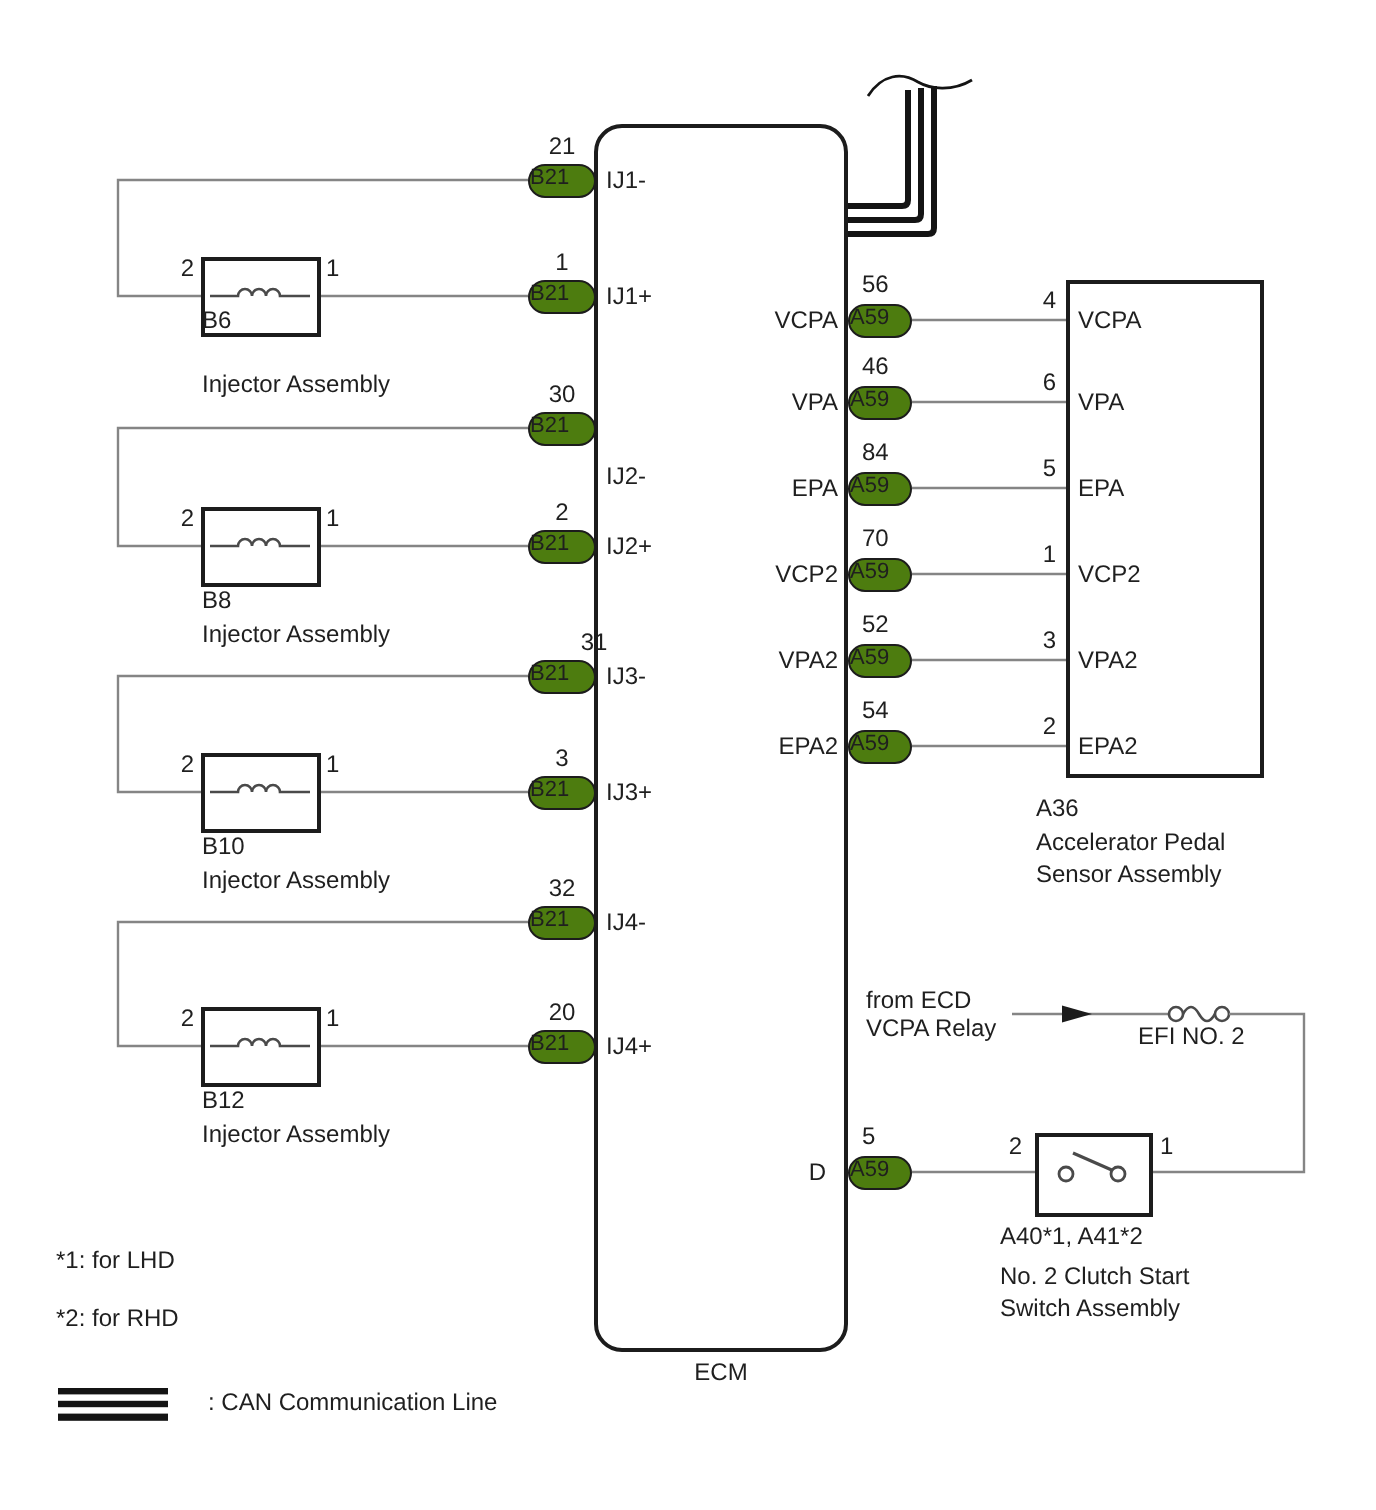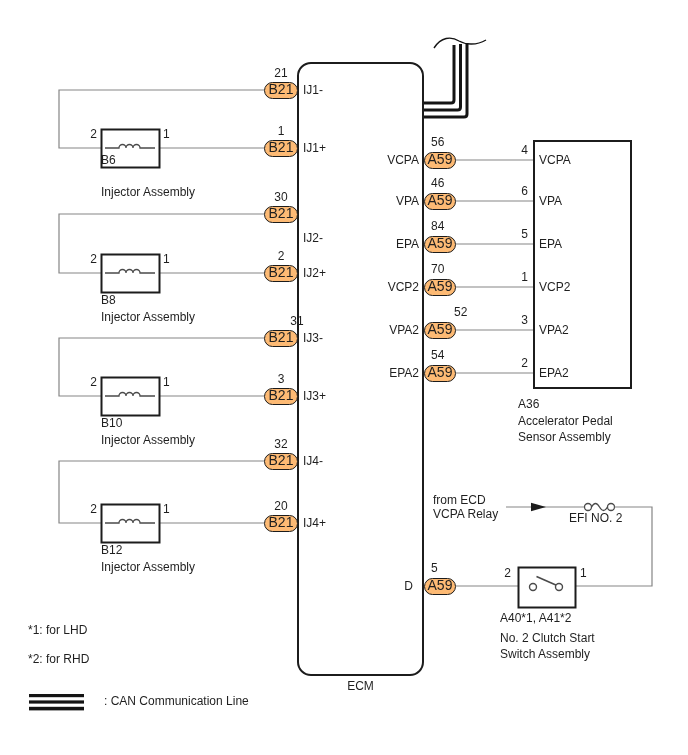--- a/index.html
+++ b/index.html
@@ -4,21 +4,21 @@
 <style>
   html,body{margin:0;padding:0;background:#ffffff;}
   .stage{position:relative;width:688px;height:755px;background:#fff;overflow:hidden;
          font-family:"Liberation Sans","DejaVu Sans",sans-serif;color:#1a1a1a;}
   .stage svg{position:absolute;left:0;top:0;}
   .t{position:absolute;font-size:12px;line-height:14px;white-space:nowrap;color:#1f1f1f;}
   .ctr{text-align:center;}
   .rgt{text-align:right;}
   .box{position:absolute;border:2px solid #1c1c1c;background:transparent;box-sizing:border-box;}
   .oval{position:absolute;width:34px;height:17px;border:1.6px solid #1c1c1c;border-radius:9px;
-        background:#fdba74;box-sizing:border-box;font-size:14px;line-height:13px;text-align:center;
+        background:#4d7c0f;box-sizing:border-box;font-size:11px;line-height:13px;
         color:#1f1f1f;}
   .oval-r{width:32px;}
 </style>
 </head>
 <body>
 
 <div class="stage">
 
   <svg width="688" height="755" viewBox="0 0 688 755">
 
@@ -165,21 +165,21 @@
   <div class="t rgt" style="left:480px;top:227px;width:48px;">5</div>
   <div class="t" style="left:539px;top:237px;">EPA</div>
 
   <div class="t rgt" style="left:330px;top:280px;width:89px;">VCP2</div>
   <div class="t" style="left:431px;top:262px;">70</div>
   <div class="oval oval-r" style="left:424px;top:279px;">A59</div>
   <div class="t rgt" style="left:480px;top:270px;width:48px;">1</div>
   <div class="t" style="left:539px;top:280px;">VCP2</div>
 
   <div class="t rgt" style="left:330px;top:323px;width:89px;">VPA2</div>
-  <div class="t" style="left:431px;top:305px;margin-left:23px;">52</div>
+  <div class="t" style="left:431px;top:305px;">52</div>
   <div class="oval oval-r" style="left:424px;top:322px;">A59</div>
   <div class="t rgt" style="left:480px;top:313px;width:48px;">3</div>
   <div class="t" style="left:539px;top:323px;">VPA2</div>
 
   <div class="t rgt" style="left:330px;top:366px;width:89px;">EPA2</div>
   <div class="t" style="left:431px;top:348px;">54</div>
   <div class="oval oval-r" style="left:424px;top:365px;">A59</div>
   <div class="t rgt" style="left:480px;top:356px;width:48px;">2</div>
   <div class="t" style="left:539px;top:366px;">EPA2</div>
 

